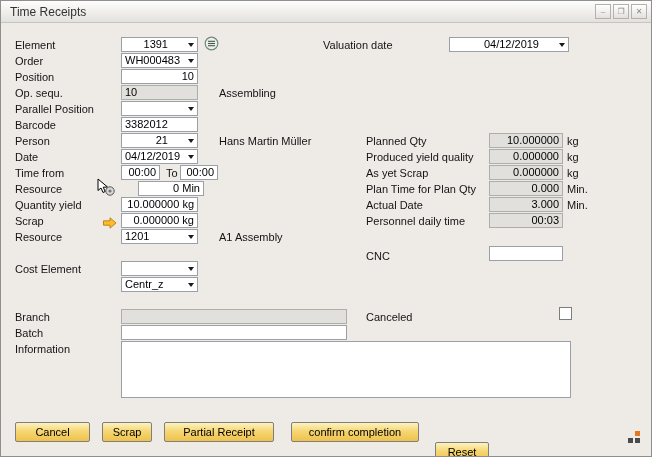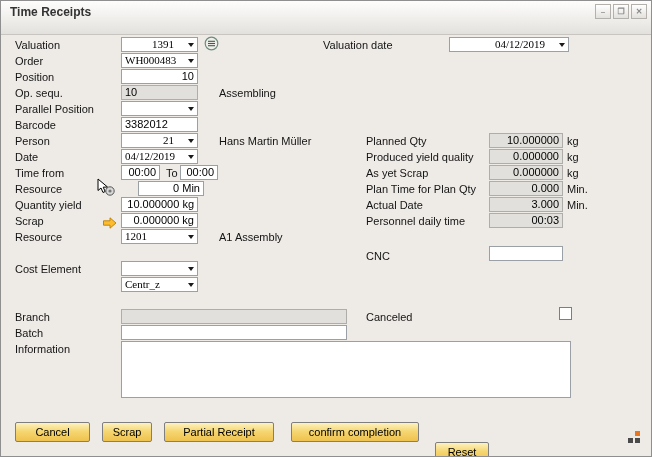--- a/index.html
+++ b/index.html
@@ -3,43 +3,42 @@
 <meta charset="utf-8">
 <style>
   * { box-sizing: border-box; margin: 0; padding: 0; }
   html,body { background:#ffffff; }
   body { font-family: "Liberation Sans", sans-serif; }
   .window {
     position: relative; width: 652px; height: 457px;
     background: #EEEBE7; border: 1px solid #8F8F8F; overflow: hidden;
   }
   .titlebar {
-    position: absolute; top: 0; left: 0; right: 0; height: 34px;
+    position: absolute; top: 0; left: 0; right: 0; height: 22px;
     background: linear-gradient(180deg, #FDFDFC 0%, #ECEAE6 70%, #E3E1DD 100%);
     border-bottom: 1px solid #C8C5C0;
-    font-weight: bold;
   }
   .title { position: absolute; left: 9px; top: 4px; font-size: 12px; color: #333; }
   .winbtns { position: absolute; right: 4px; top: 3px; display: flex; gap: 2px; }
   .winbtn {
     width: 16px; height: 15px; background: linear-gradient(#FFFFFF, #E3E1DD);
     border: 1px solid #B4B1AC; color: #8a8a8a; font-size: 8px;
     display: flex; align-items: center; justify-content: center; cursor: pointer;
   }
   .lbl { position: absolute; font-size: 11px; line-height: 14px; color: #141414; white-space: nowrap; }
   .desc { position: absolute; font-size: 11px; line-height: 14px; color: #141414; white-space: nowrap; }
   .unit { position: absolute; font-size: 11px; line-height: 14px; color: #141414; white-space: nowrap; }
   .fld {
     position: absolute; height: 15px; background: #fff; border: 1px solid #9AA0A6;
     font-size: 11px; line-height: 13px; padding: 0 3px; color: #000;
     white-space: nowrap; overflow: hidden;
   }
   .ro { background: #E2E0DC; border-color: #AFADA9; }
   .num { text-align: right; }
-  .combo { padding-right: 23px; font-family: Liberation Serif, serif; }
+  .combo { padding-right: 29px; }
   .combo::after {
     content: ''; position: absolute; right: 3px; top: 5px; width: 0; height: 0;
     border-left: 3.5px solid transparent; border-right: 3.5px solid transparent;
     border-top: 4.5px solid #1a1a1a;
   }
   .checkbox { position: absolute; width: 13px; height: 13px; background: #fff; border: 1px solid #7E7E7E; cursor: pointer; }
   .btn {
     position: absolute; height: 20px; border: 1px solid #7F7F7F; border-radius: 2px;
     background: linear-gradient(180deg, #FDF2C0 0%, #F6D773 45%, #EFC24E 100%);
     font-size: 11px; line-height: 18px; text-align: center; color: #000; cursor: pointer;
@@ -61,21 +60,21 @@
         </div>
       <div class="winbtn">
           <span>❐</span>
         </div>
       <div class="winbtn">
           <span>✕</span>
         </div>
     </div>
   </div>
 
-  <span class="lbl" style="left:14px; top:37px">Valuation</span>
+  <span class="lbl" style="left:14px; top:37px">Element</span>
   <div class="fld combo num" style="left:120px; top:36px; width:77px">1391</div>
   <div class="iconbtn" style="left:203px; top:35px">
     <svg width="15" height="15" viewBox="0 0 15 15">
       <circle cx="7.5" cy="7.5" r="6.3" fill="#EFEFEA" stroke="#6F8B80" stroke-width="1.2"></circle>
       <line x1="4" y1="5.3" x2="11" y2="5.3" stroke="#44584E" stroke-width="1.1"></line>
       <line x1="4" y1="7.5" x2="11" y2="7.5" stroke="#44584E" stroke-width="1.1"></line>
       <line x1="4" y1="9.7" x2="11" y2="9.7" stroke="#44584E" stroke-width="1.1"></line>
     </svg>
   </div>
   <span class="lbl" style="left:322px; top:37px">Valuation date</span>

